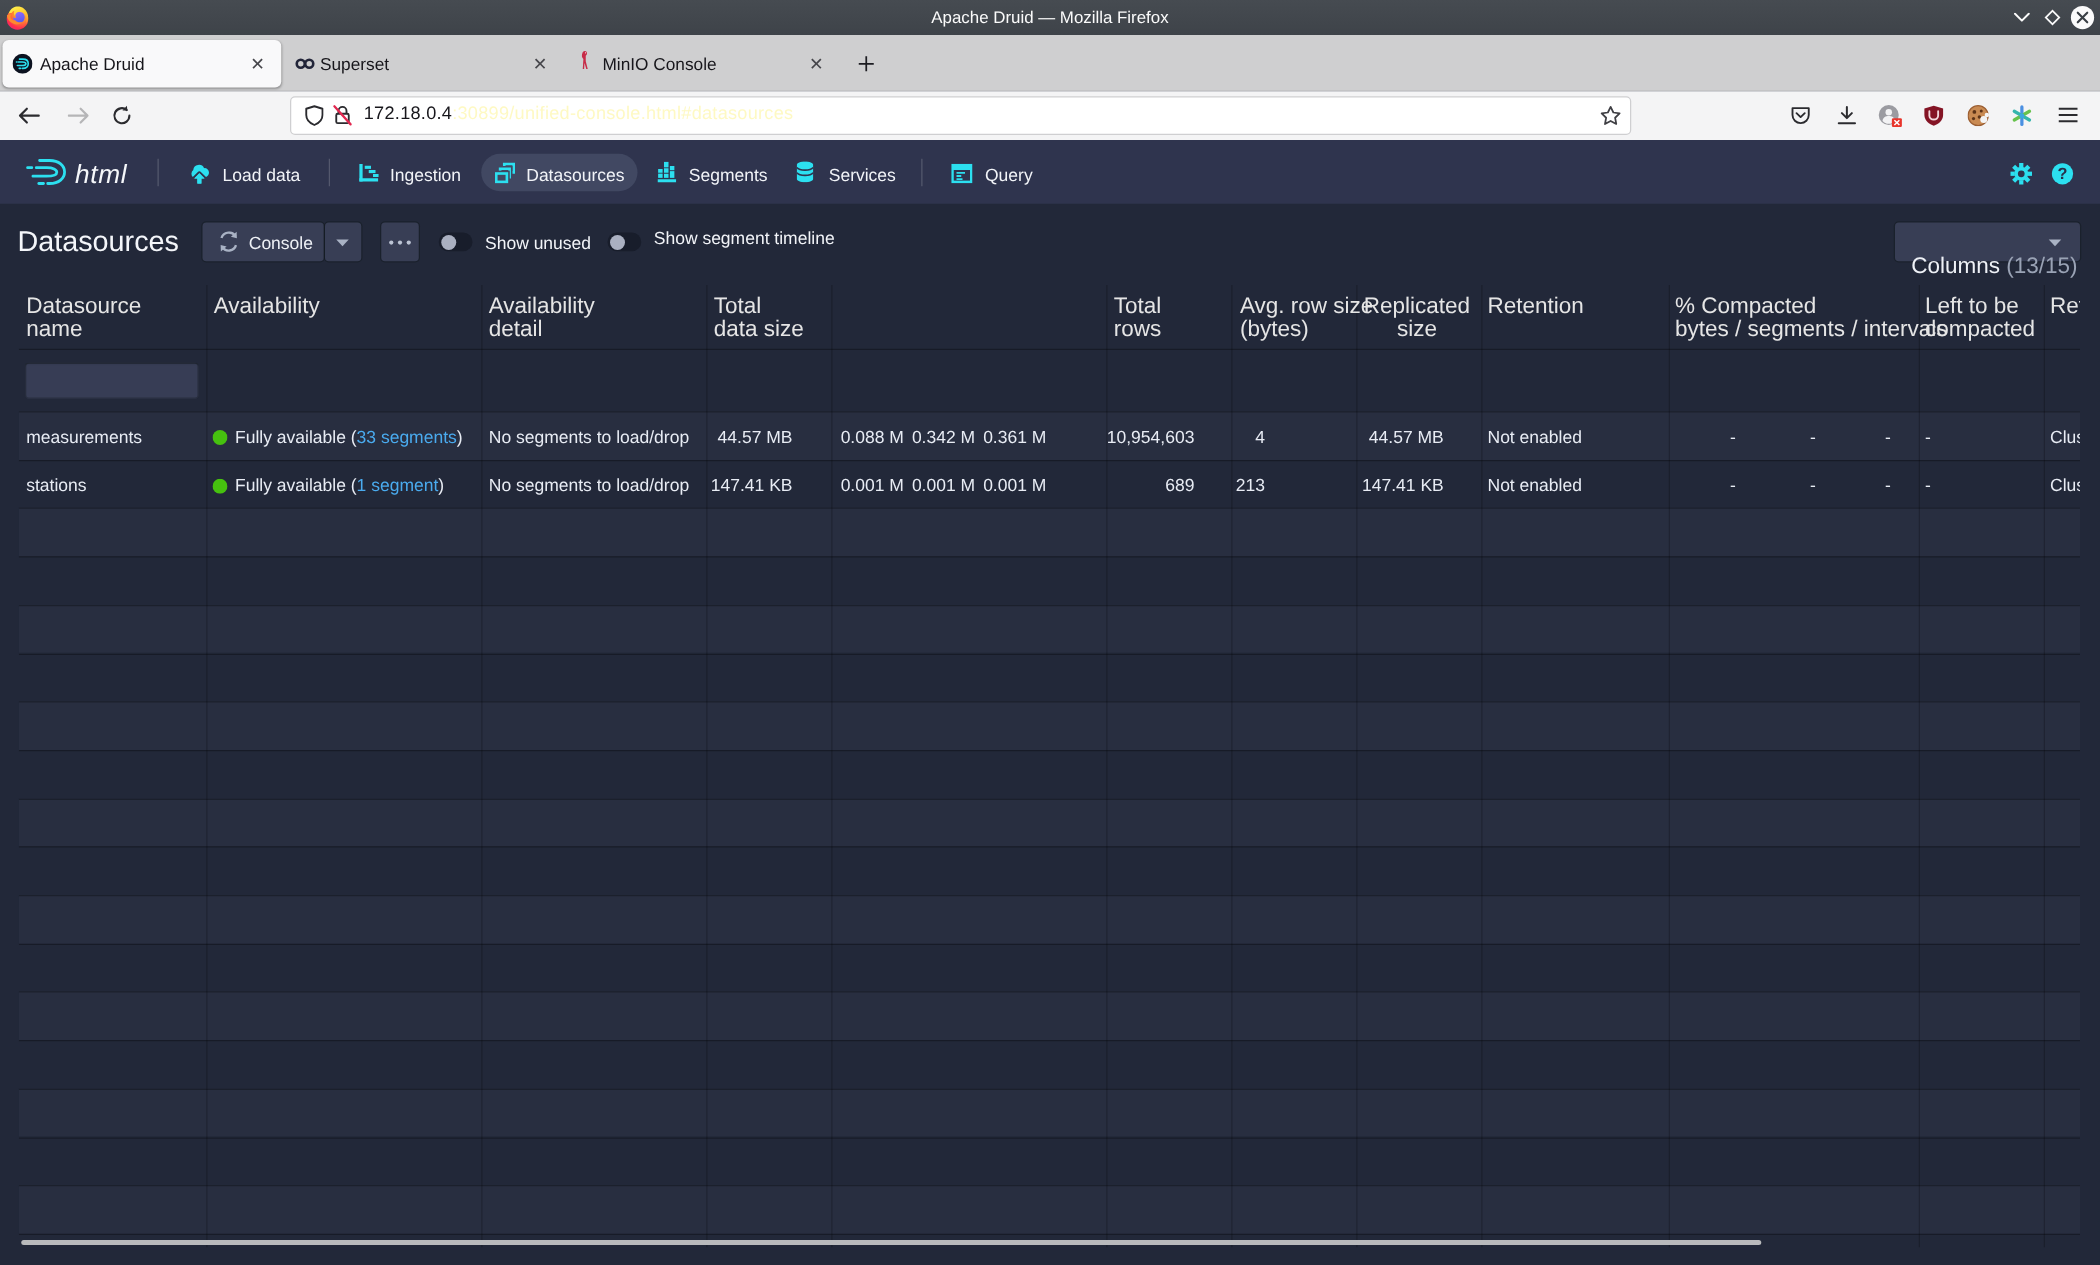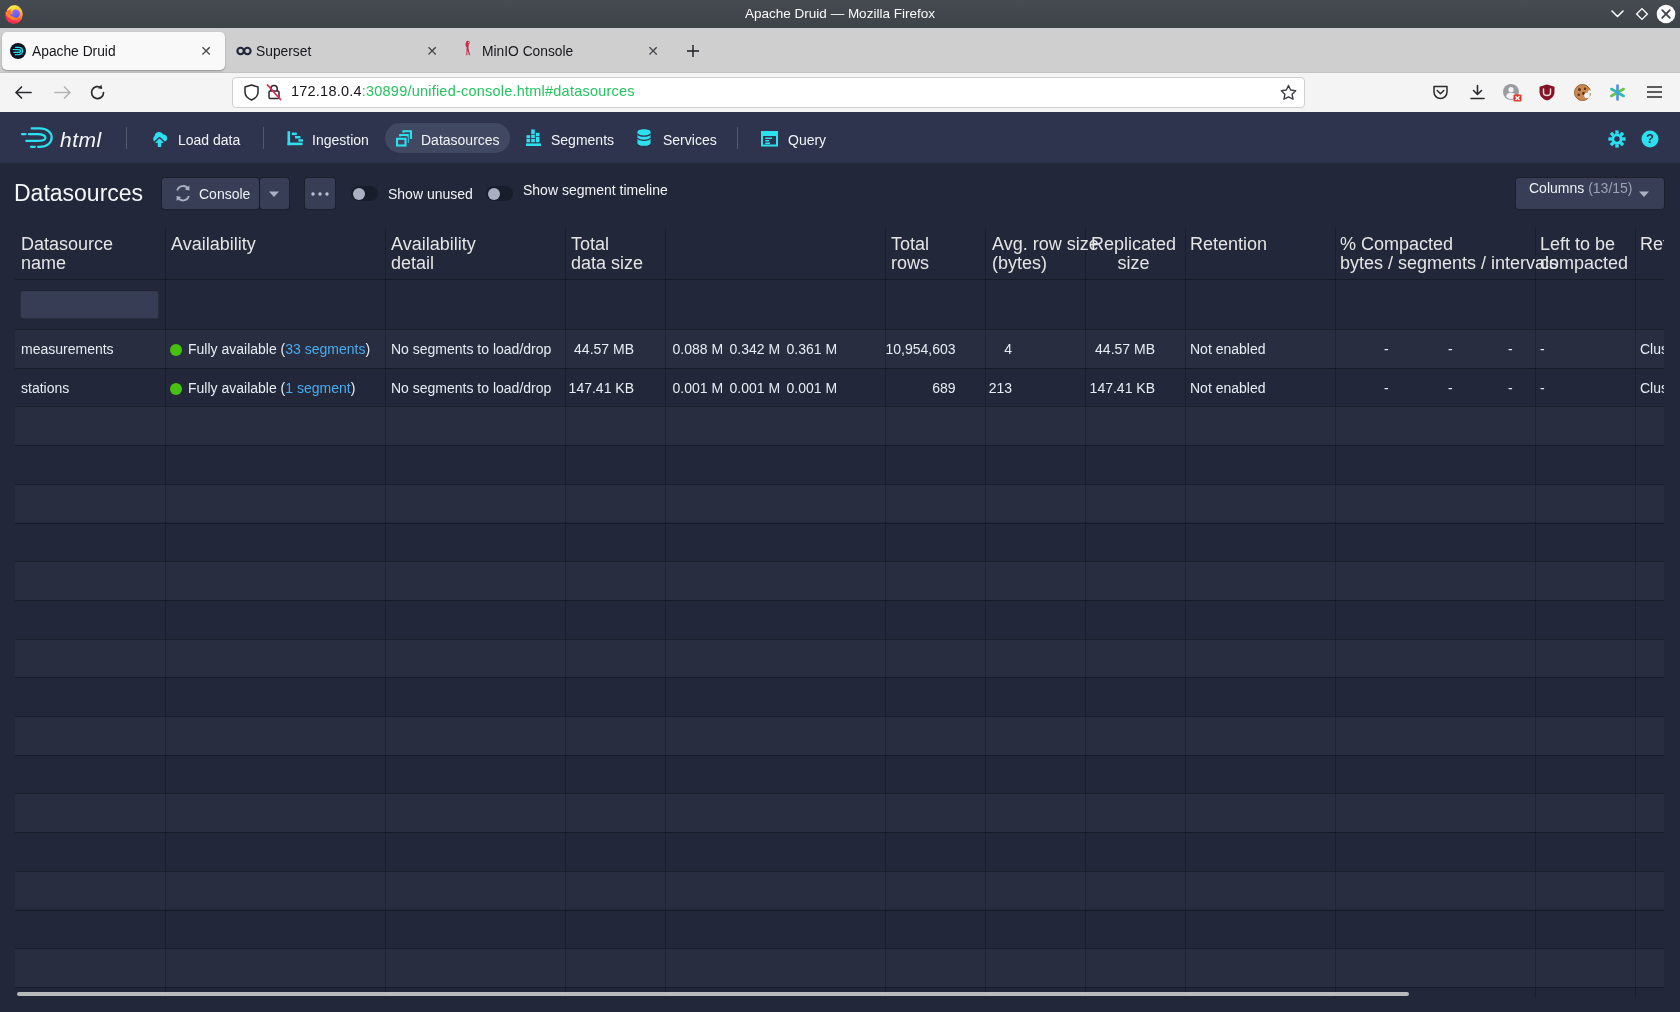--- a/index.html
+++ b/index.html
@@ -13,21 +13,21 @@
   background:#cfcfd0; border-bottom:1px solid #c3c3c5; }
 .tab-active { position:absolute; left:2px; top:31.5px; width:223px; height:38px;
   background:#f9f9fa; border-radius:5px; box-shadow:0 1px 2px rgba(0,0,0,0.3); }
 .tabtxt { font-size:13.8px; color:#17161b; position:absolute; top:44px; }
 .tabx { position:absolute; top:43px; width:16px; height:16px; color:#46464b; font-size:14px;
   line-height:16px; text-align:center; }
 #urlrow { position:absolute; left:0; top:73px; width:1680px; height:39px; background:#f4f4f5; }
 #urlbox { position:absolute; left:232px; top:77px; width:1073px; height:31px; background:#ffffff;
   border:1px solid #cfcfd1; border-radius:4px; }
 #urltext { position:absolute; left:291px; top:83px; font-size:14.5px; letter-spacing:0.22px; color:#17161b; }
-#urltext .dim { color:#22c55e; }
+#urltext .dim { color:#fef9c3; }
 #navbar { position:absolute; left:0; top:112px; width:1680px; height:51px; background:#2f344e; }
 .navtxt { position:absolute; top:131.5px; font-size:14px; color:#f2f4f8; }
 .navdiv { position:absolute; top:127px; width:1px; height:22px; background:rgba(255,255,255,0.18); }
 #navpill { position:absolute; left:385px; top:123px; width:125px; height:30px;
   background:#414862; border-radius:15px; }
 #pageheading { position:absolute; left:14px; top:180px; font-size:23px; color:#f4f6fa; }
 .bp-btn { position:absolute; background:#383e55; border-radius:3px;
   box-shadow:0 0 0 1px rgba(16,22,26,0.4); }
 .switch-track { position:absolute; width:27px; height:15px; border-radius:8px; background:#181d2b; }
 .switch-knob { position:absolute; width:12px; height:12px; border-radius:6px; background:#aab0c1; }
@@ -285,21 +285,21 @@
   </svg>
 <div class="switch-track" style="left:351px;top:186px;">
     <div class="switch-knob" style="top:1.5px;left:2px;"></div>
   </div>
 <div class="switch-label" style="left:388px;top:186px;">Show unused</div>
 <div class="switch-track" style="left:486px;top:186px;">
     <div class="switch-knob" style="top:1.5px;left:2px;"></div>
   </div>
 <div class="switch-label" style="left:523px;top:182px;text-align:center;">Show segment timeline</div>
 <div class="bp-btn" style="left:1516px;top:178px;width:148px;height:31px;"></div>
-<div class="abs" style="left:1529px;top:180px;font-size:14px;color:#eef1f6;">Columns <span style="color:#9aa3b5">(13/15)</span></div>
+<div class="abs" style="left:1529px;top:202px;font-size:18px;color:#eef1f6;">Columns <span style="color:#9aa3b5">(13/15)</span></div>
 <svg class="abs" style="left:1638px;top:190px" width="12" height="8" viewBox="0 0 12 8">
     <path d="M1 1.5 L6 7 L11 1.5 Z" fill="#a9b2c4"></path>
   </svg>
 <div id="table">
 <div class="lrow" style="top:101.0px;"></div>
 <div class="lrow" style="top:178.4px;"></div>
 <div class="lrow" style="top:255.8px;"></div>
 <div class="lrow" style="top:333.2px;"></div>
 <div class="lrow" style="top:410.6px;"></div>
 <div class="lrow" style="top:488.0px;"></div>

